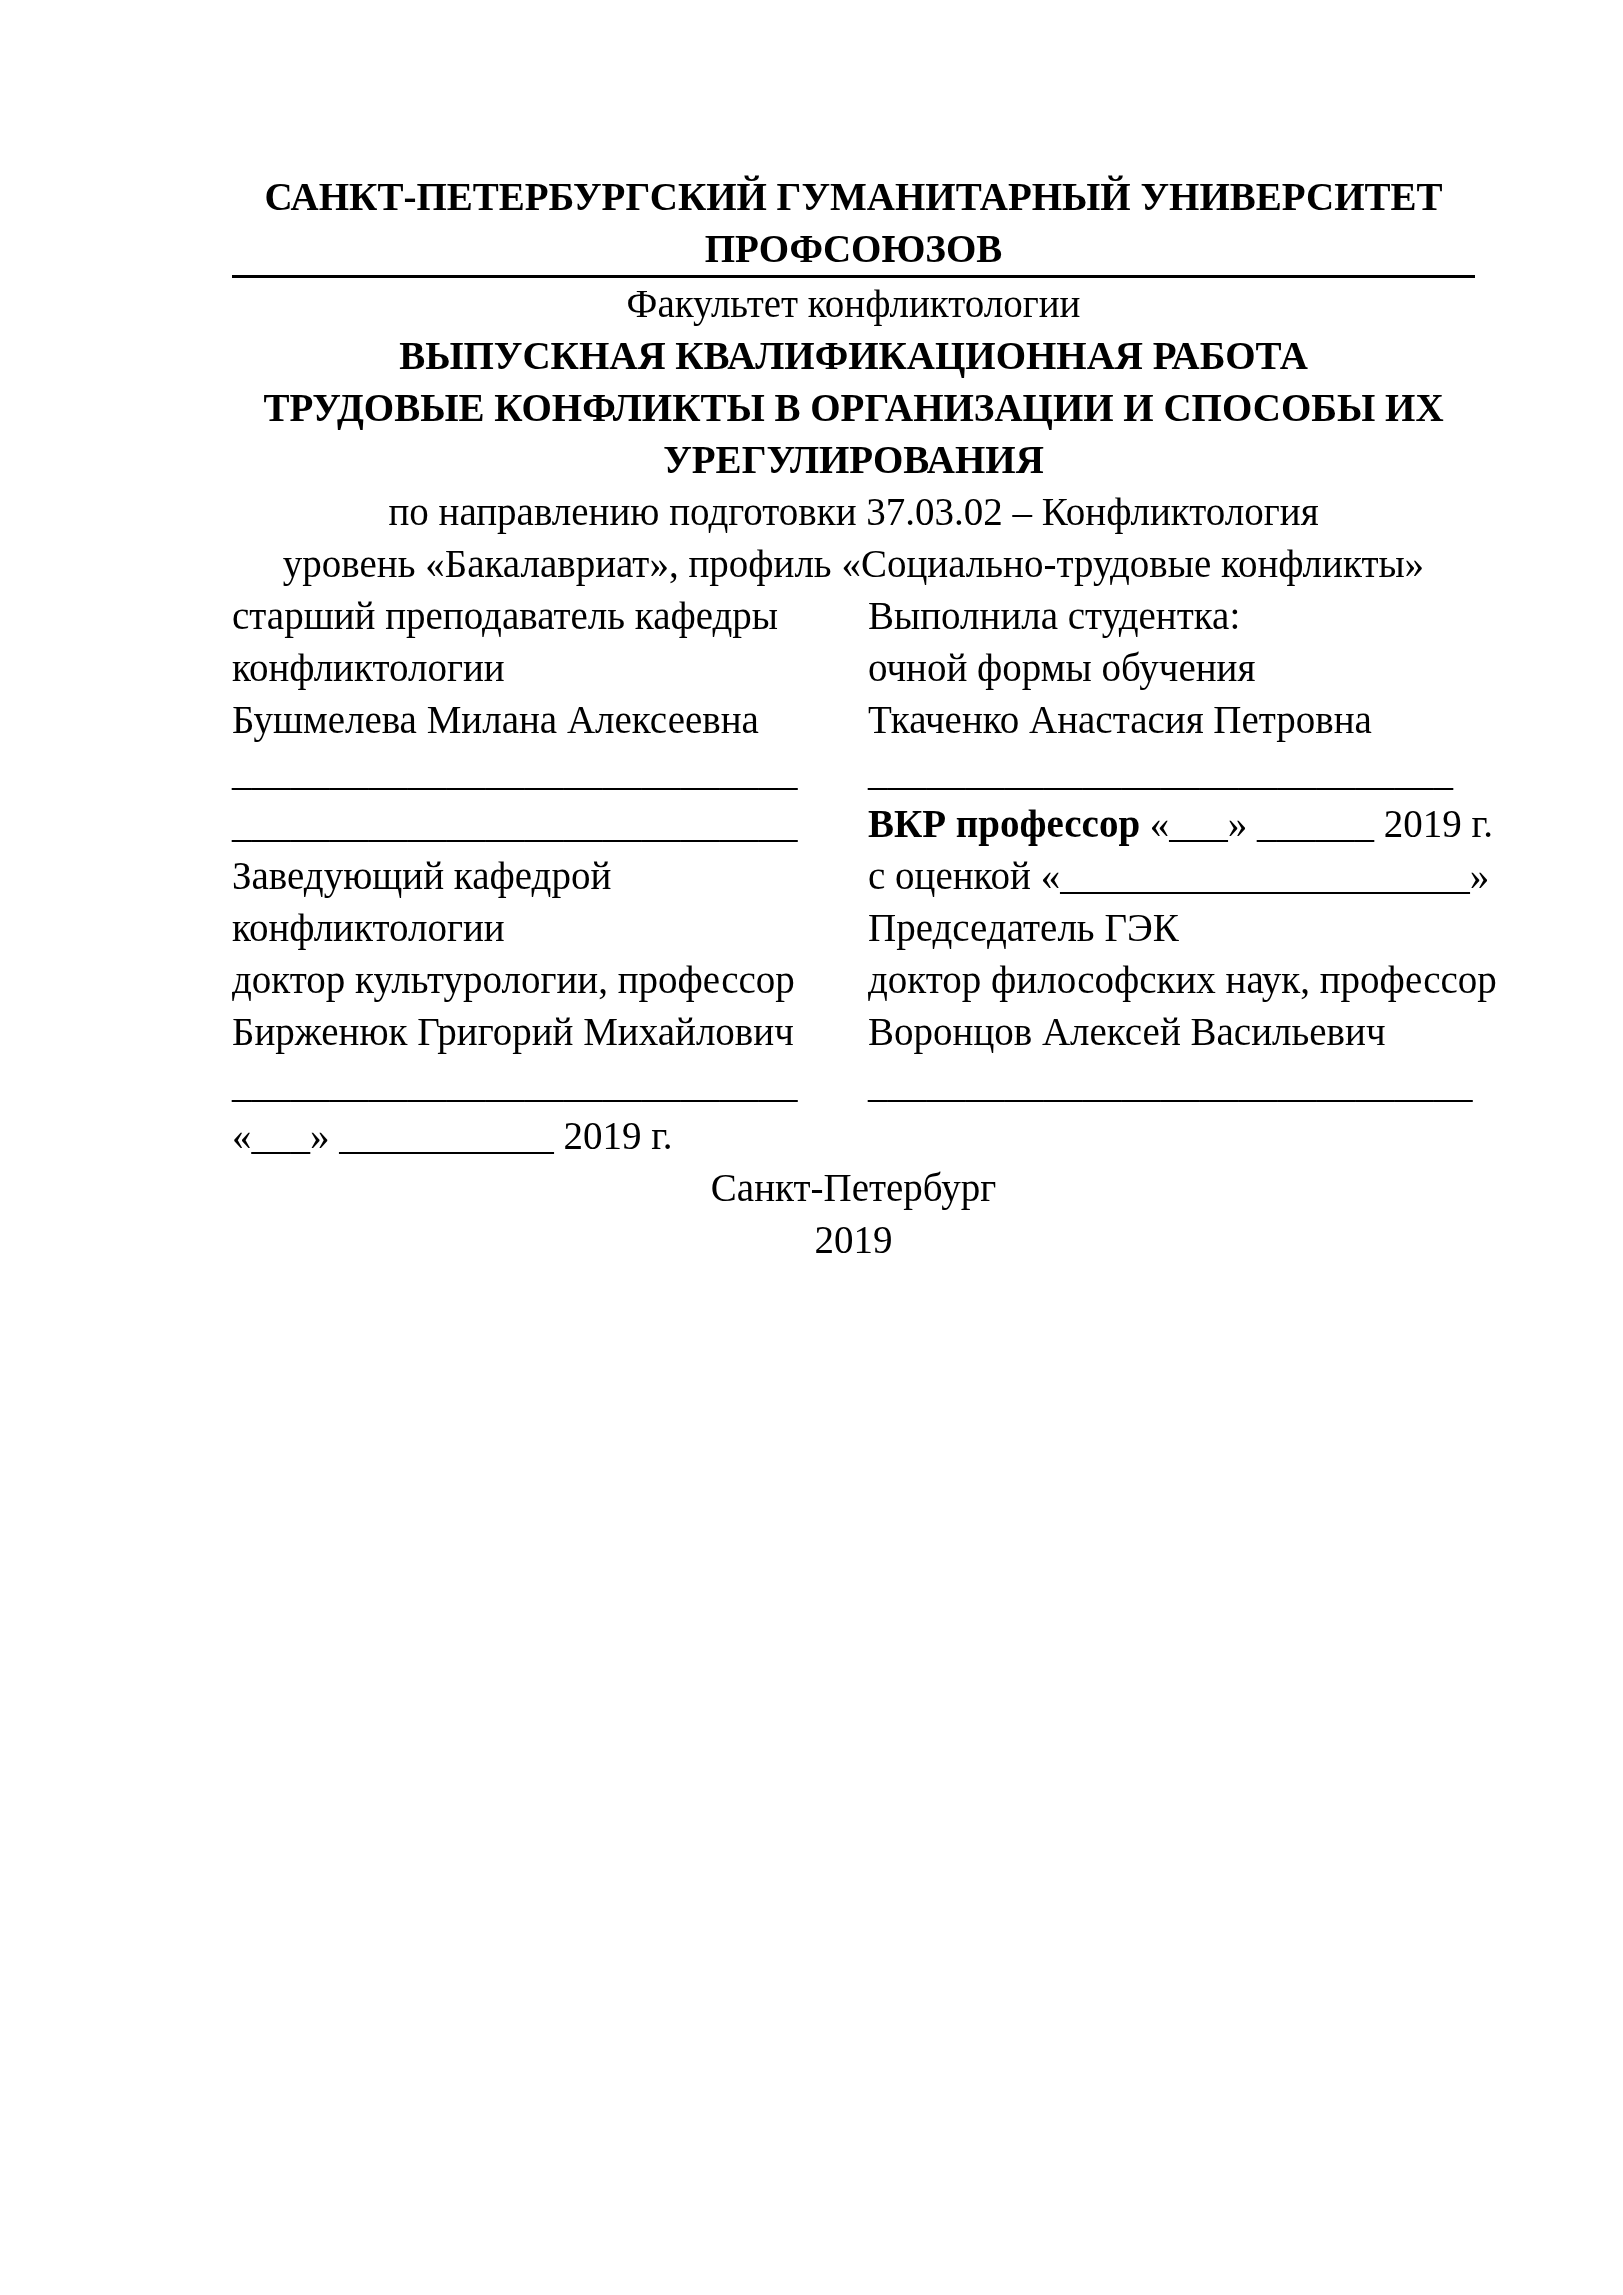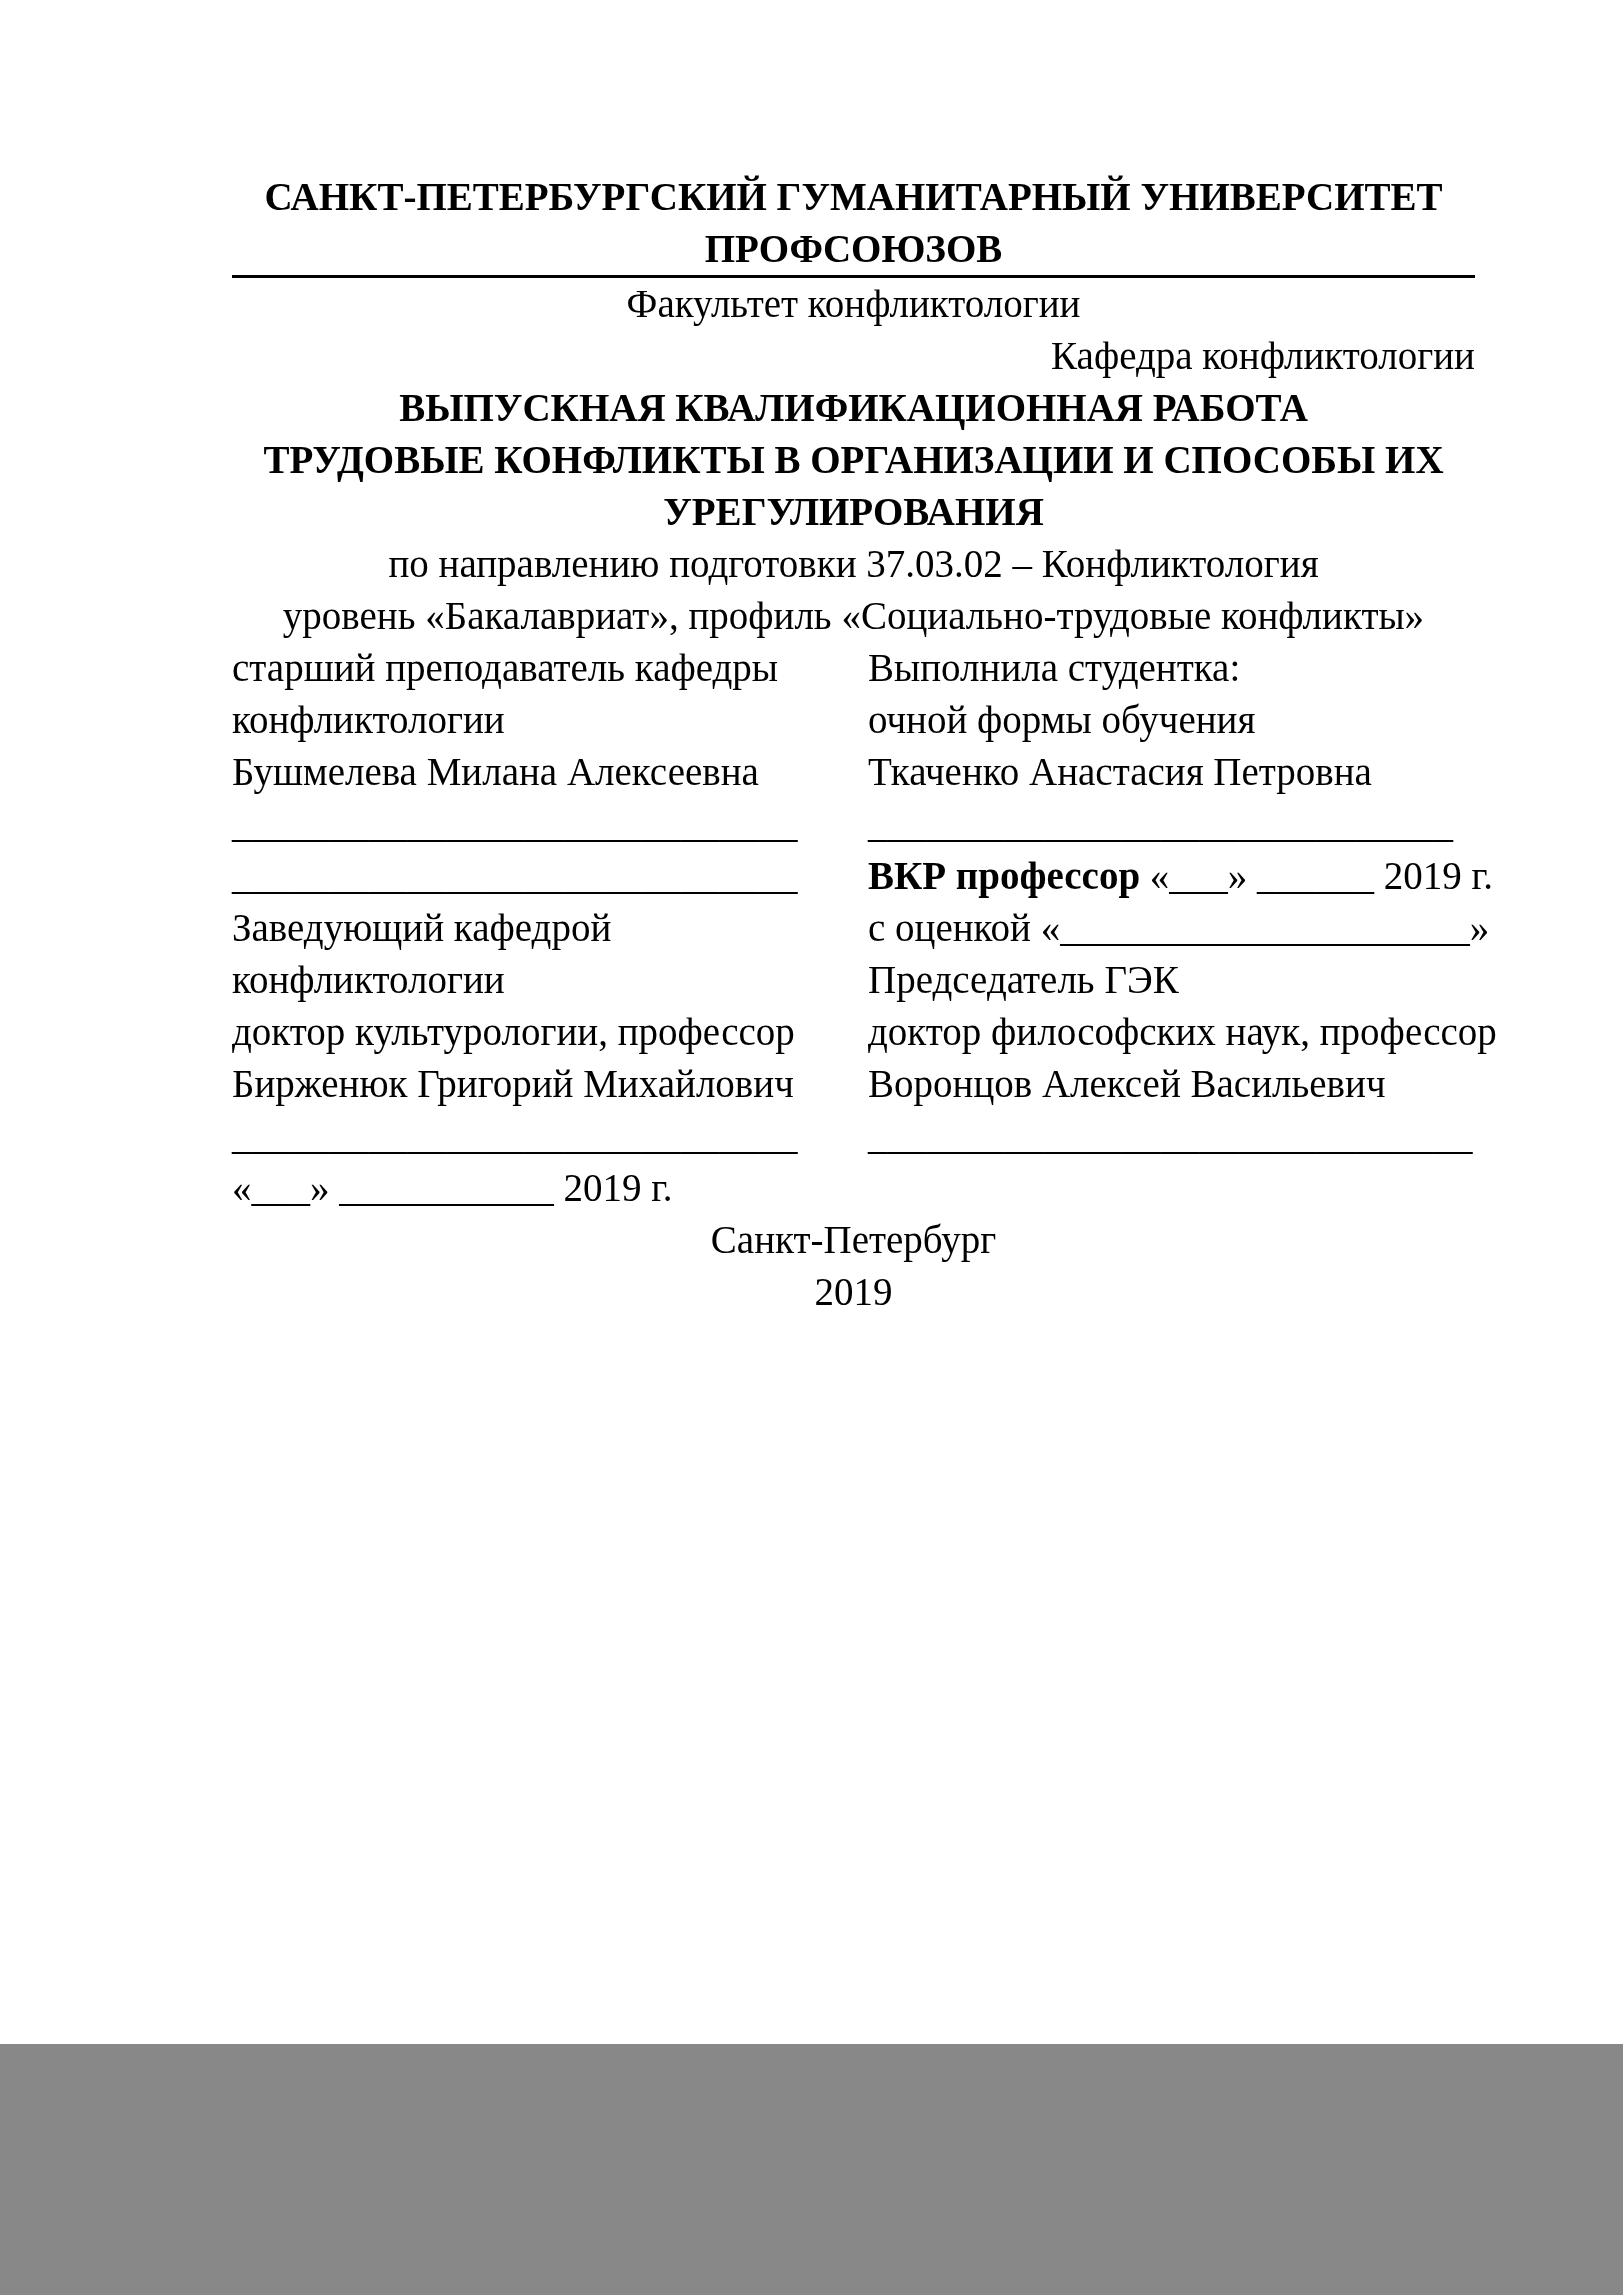--- a/index.html
+++ b/index.html
@@ -1,19 +1,19 @@
 <!DOCTYPE html>
 <html style="font-size:12.6px"><head>
 <meta charset="utf-8">
 <style>
   html, body { margin: 0; padding: 0; background: #888; }
   .page {
     position: relative;
     width: 1623px;
-    height: 2044px;
+    height: 2295px;
     margin: 0 auto;
     background: #ffffff;
     color: #000000;
     font-family: "Liberation Serif", "DejaVu Serif", serif;
     font-size: 39px;
     line-height: 52px;
     box-sizing: border-box;
     padding: 171px 148px 0 232px;
     overflow: hidden;
   }
@@ -45,21 +45,20 @@
 
 <div class="page">
 
   <div class="center bold rule-block">
     <div>САНКТ-ПЕТЕРБУРГСКИЙ ГУМАНИТАРНЫЙ УНИВЕРСИТЕТ</div>
     <div>ПРОФСОЮЗОВ</div>
   </div>
 
   <div class="center">Факультет конфликтологии</div>
 
-  <div class="right mt61">Кафедра конфликтологии</div>
 
   <div class="center bold mt107">ВЫПУСКНАЯ КВАЛИФИКАЦИОННАЯ РАБОТА</div>
 
   <div class="center bold mt48">
     <div>ТРУДОВЫЕ КОНФЛИКТЫ В ОРГАНИЗАЦИИ И СПОСОБЫ ИХ</div>
     <div>УРЕГУЛИРОВАНИЯ</div>
   </div>
 
   <div class="center mt64">
     <div>по направлению подготовки 37.03.02 – Конфликтология</div>

